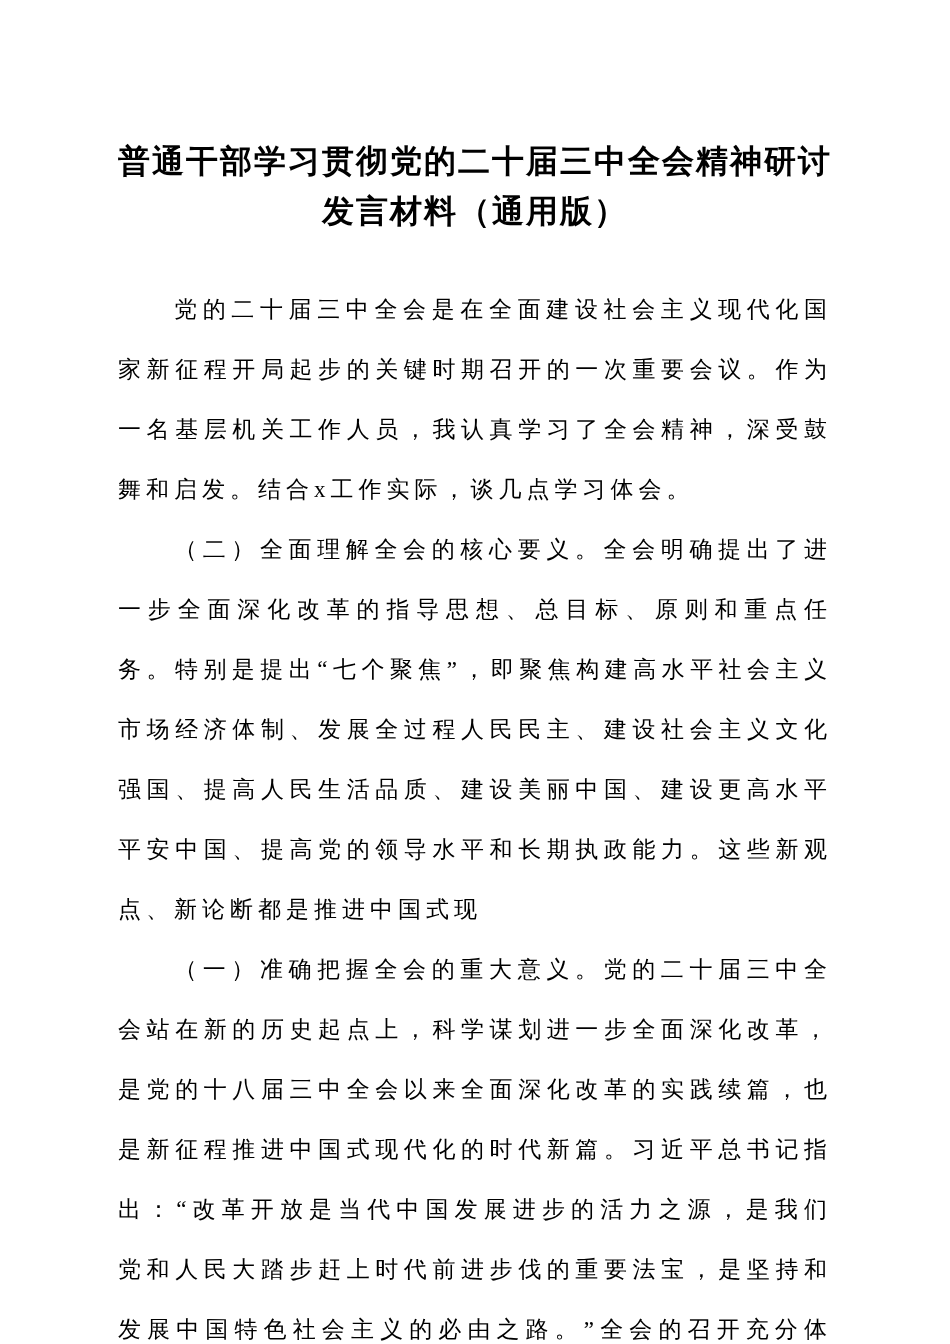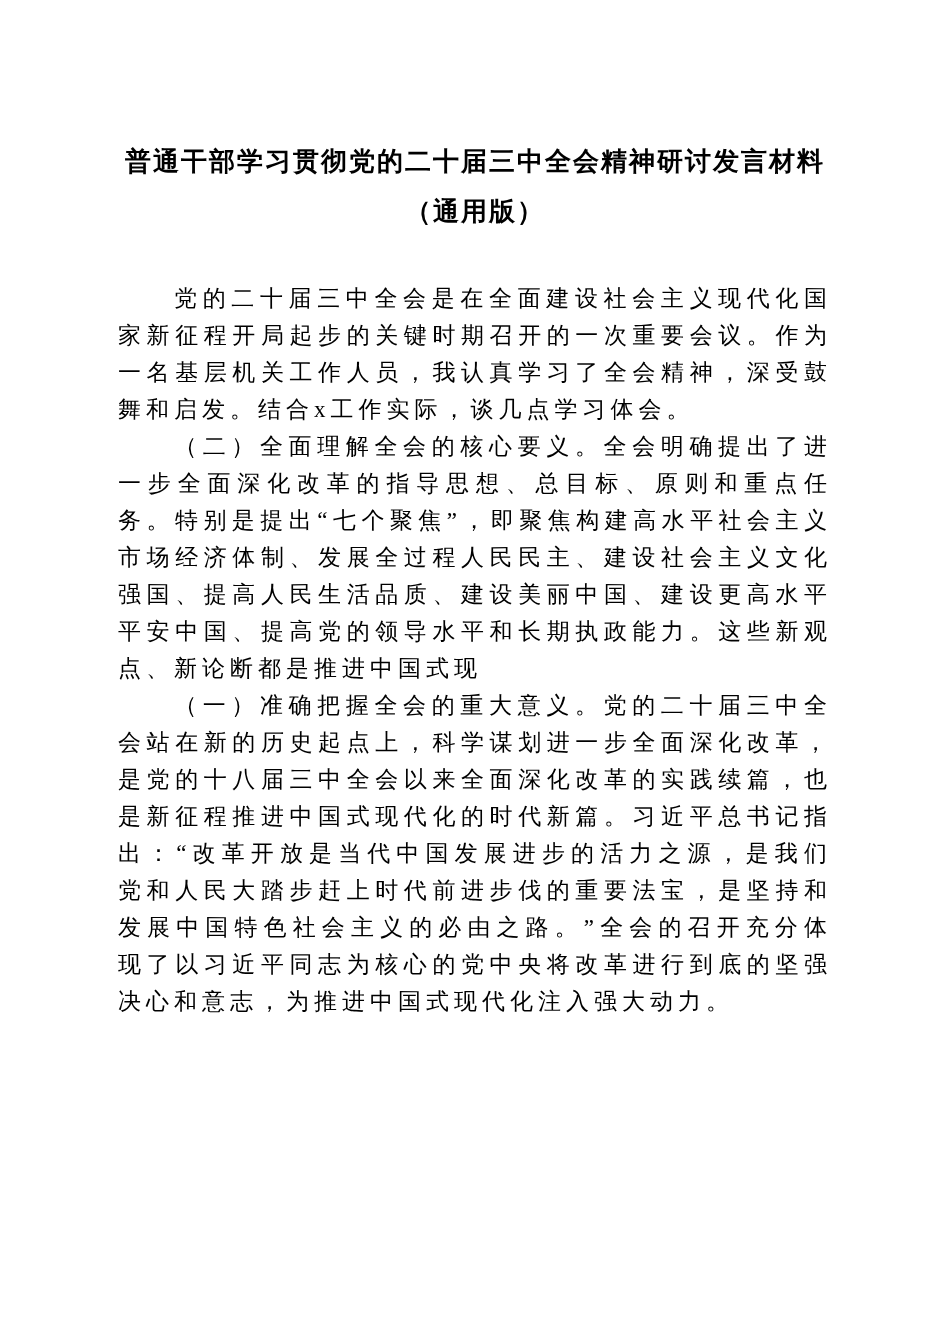--- a/index.html
+++ b/index.html
@@ -14,29 +14,29 @@
   .page {
     width: 950px;
     height: 1344px;
     background: #ffffff;
     padding: 136px 118px 0 118px;
     overflow: hidden;
   }
   .doc-title {
     font-family: "Liberation Sans", "DejaVu Sans", sans-serif;
     font-weight: 700;
-    font-size: 26px;
+    font-size: 32px;
     line-height: 50px;
     letter-spacing: 2px;
     text-align: center;
     margin: 0 0 44px 0;
   }
   .para {
     font-size: 23px;
-    line-height: 37px;
+    line-height: 60px;
     letter-spacing: 5px;
     text-align: justify;
     text-indent: 56px;
     margin: 0;
     word-break: break-all;
   }
   .para-heading {
     font-family: "Liberation Sans", "DejaVu Sans", sans-serif;
     font-weight: 700;
   }

